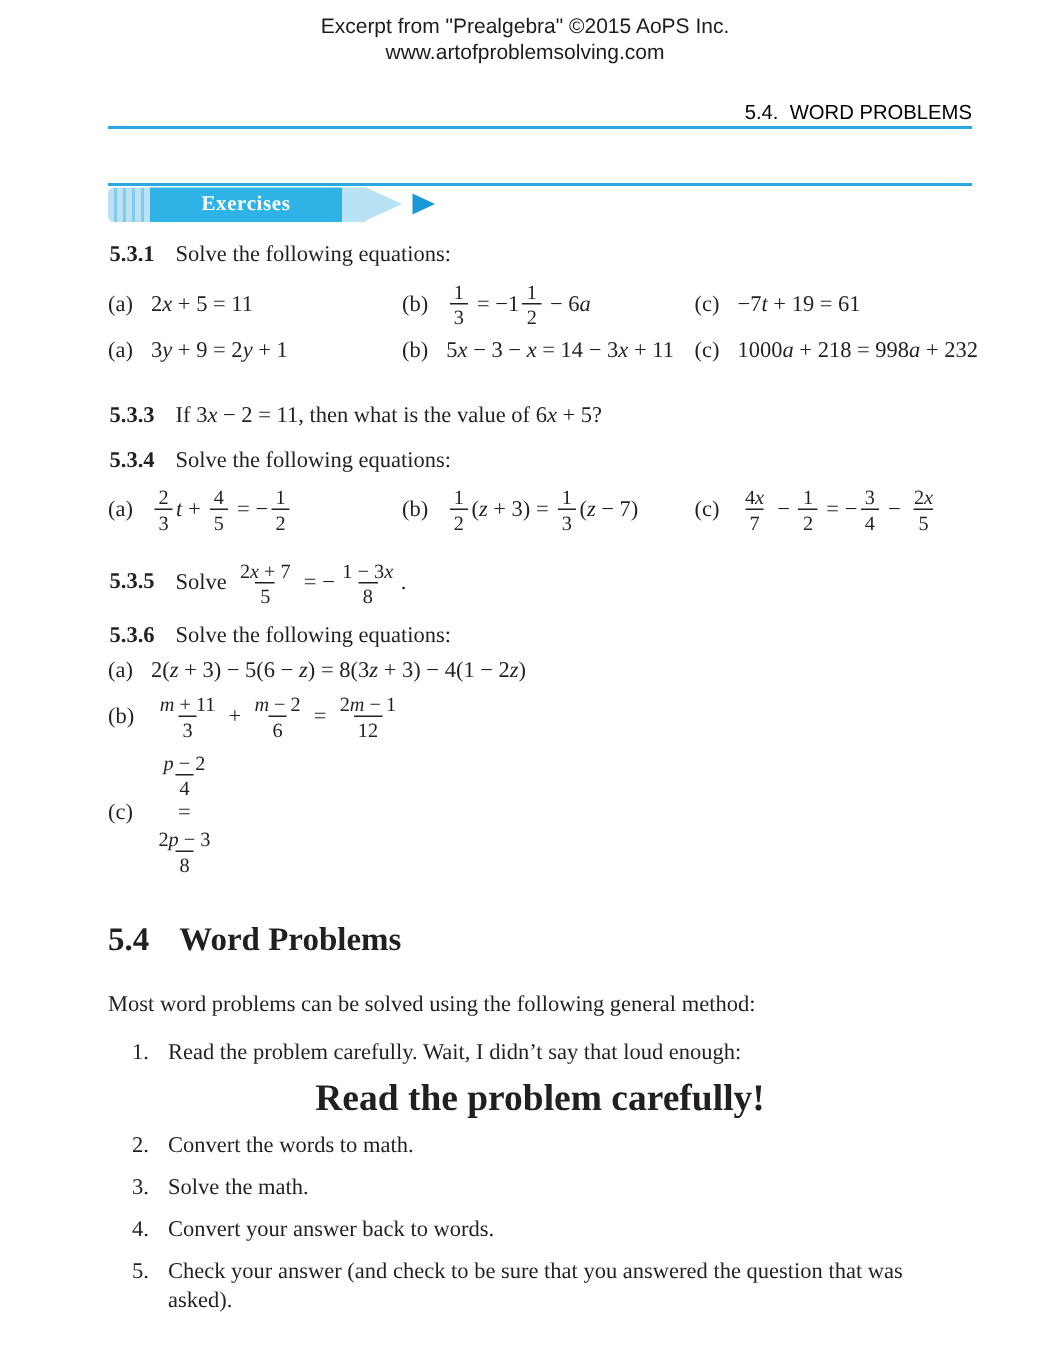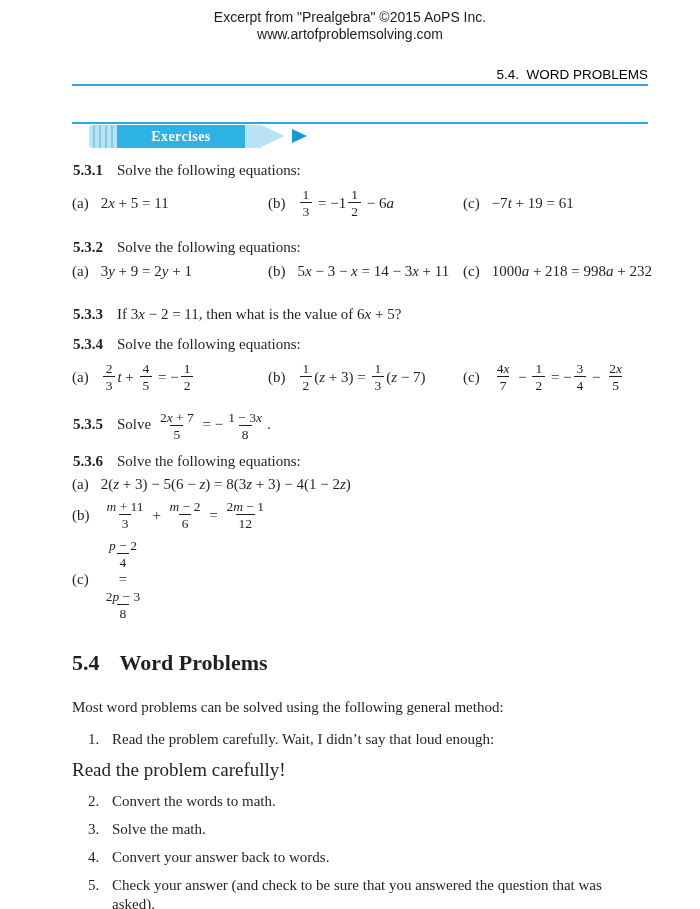--- a/index.html
+++ b/index.html
@@ -8,21 +8,21 @@
   .page-header{padding-top:9px;text-align:center;font-family:"Liberation Sans",sans-serif;
         font-size:14px;line-height:17px;color:#1c1c1c;}
   .content{margin-left:72px;margin-right:52px;}
   .running-head{margin-top:24px;text-align:right;font-family:"Liberation Sans",sans-serif;
         font-size:13.5px;white-space:pre;color:#000000;}
   .rule{height:2px;background:#29a9df;margin-top:2px;}
 
   
   .banner{position:relative;margin-top:36px;height:26px;}
   .banner-line{position:absolute;top:0;left:0;right:0;height:2px;background:#29a9df;}
-  .pencil{position:absolute;top:2px;left:17px;height:24px;display:flex;align-items:center;}
+  .pencil{position:absolute;top:2px;left:0;height:24px;display:flex;align-items:center;}
   .eraser{width:28px;height:23px;background:#b9e2f4;
         background-image:repeating-linear-gradient(90deg,#b9e2f4 0 4px,#84cae9 4px 6px);
         border-radius:4px 0 0 4px;}
   .pbox{width:128px;height:23px;background:#2fb3e6;color:#fff;font-weight:bold;font-size:14px;
         line-height:23px;text-align:center;letter-spacing:.4px;}
   .pbody{width:16px;height:23px;background:#b9e2f4;}
   .pwood{width:0;height:0;border-top:11.5px solid transparent;border-bottom:11.5px solid transparent;
         border-left:24px solid #b9e2f4;}
   .ptip{margin-left:7px;width:0;height:0;border-top:7px solid transparent;border-bottom:7px solid transparent;
         border-left:15px solid #1898d5;}
@@ -48,21 +48,21 @@
   i{font-style:italic;}
 
   
   .sec{margin:28px 0 0 0;font-size:22px;line-height:26px;font-weight:bold;}
   .secnum{margin-right:20px;}
   .lead{margin:22px 0 0 0;line-height:19px;}
   .steps{margin-top:13px;}
   .step{display:flex;margin-top:9px;line-height:19px;padding-left:16px;}
   .stepnum{width:17px;flex:0 0 17px;}
   .steptext{padding-left:7px;}
-  .shout{margin-top:8px;font-size:19px;line-height:26px;font-weight:normal;}
+  .shout{margin-top:8px;text-align:center;font-size:25px;line-height:26px;font-weight:bold;}
 
   
   .footer{position:absolute;left:0;right:0;top:833px;}
   .footer .rule{margin-left:72px;margin-right:52px;}
   .pagenum{margin:3px 52px 0 72px;text-align:right;font-size:15px;}
   .copyright{margin-top:9px;text-align:center;font-family:"Liberation Sans",sans-serif;font-size:14px;}
 </style>
 </head>
 <body>
 
@@ -91,21 +91,20 @@
     <div id="exercises">
         <div class="exercise exercise-1">
           <p class="exhead"><span class="exnum">5.3.1</span><span>Solve the following equations:</span></p>
           <div class="eqrow">
             <div class="eqcell"><span class="plab">(a)</span><span style="display: inline-flex; align-items: center;"><span>2<i>x</i> + 5 = 11</span></span></div>
             <div class="eqcell"><span class="plab">(b)</span><span style="display: inline-flex; align-items: center;"><span class="frac"><span class="num">1</span><span class="den">3</span></span><span> = −1</span><span class="frac"><span class="num">1</span><span class="den">2</span></span><span> − 6<i>a</i></span></span></div>
             <div class="eqcell"><span class="plab">(c)</span><span style="display: inline-flex; align-items: center;"><span>−7<i>t</i> + 19 = 61</span></span></div>
           </div>
         </div>
         <div class="exercise exercise-2">
-          <p class="exhead"><span class="exnum">5.3.2</span><span>Solve the following equations:</span></p>
           <div class="eqrow">
             <div class="eqcell"><span class="plab">(a)</span><span style="display: inline-flex; align-items: center;"><span>3<i>y</i> + 9 = 2<i>y</i> + 1</span></span></div>
             <div class="eqcell"><span class="plab">(b)</span><span style="display: inline-flex; align-items: center;"><span>5<i>x</i> − 3 − <i>x</i> = 14 − 3<i>x</i> + 11</span></span></div>
             <div class="eqcell"><span class="plab">(c)</span><span style="display: inline-flex; align-items: center;"><span>1000<i>a</i> + 218 = 998<i>a</i> + 232</span></span></div>
           </div>
         </div>
         <div class="exercise exercise-3">
           <p class="exhead"><span class="exnum">5.3.3</span><span>If </span><span>3<i>x</i> − 2 = 11</span><span>, then what is the value of </span><span>6<i>x</i> + 5</span><span>?</span></p>
         </div>
         <div class="exercise exercise-4">

